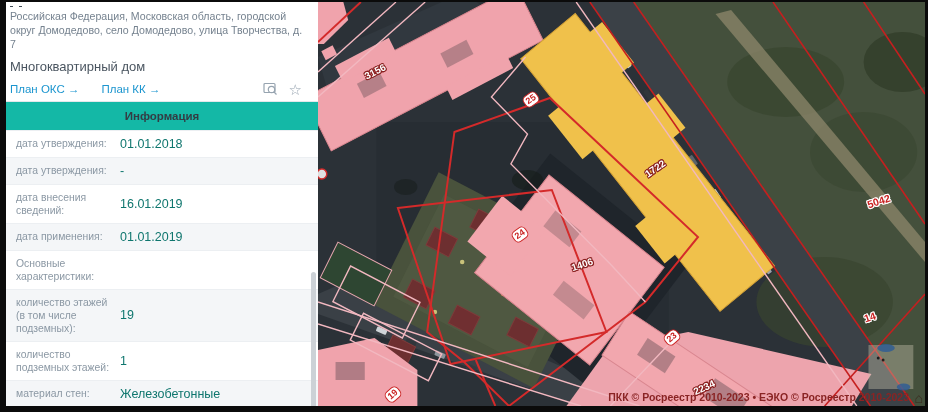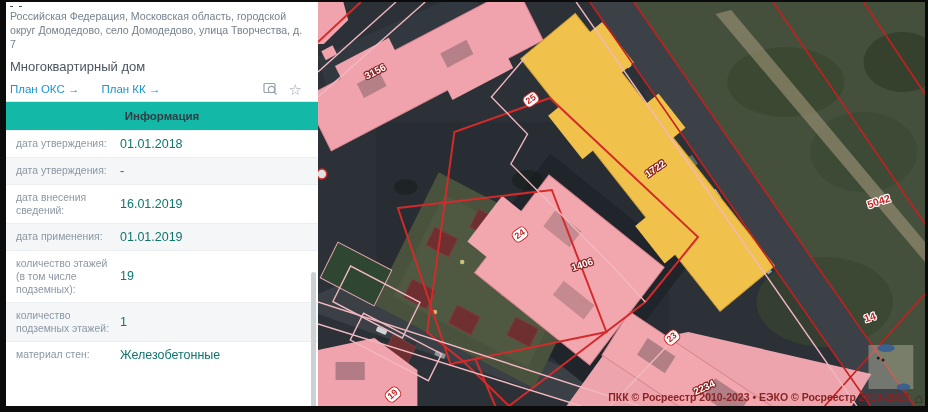--- a/index.html
+++ b/index.html
@@ -84,20 +84,24 @@
       </div>
       <div class="info-row">
         <span class="row-label">дата внесения сведений:</span>
         <span class="row-value">16.01.2019</span>
       </div>
       <div class="info-row">
         <span class="row-label">дата применения:</span>
         <span class="row-value">01.01.2019</span>
       </div>
       <div class="info-row">
+        <span class="row-label">Основные характеристики:</span>
+        <span class="row-value"></span>
+      </div>
+      <div class="info-row">
         <span class="row-label">количество этажей (в том числе подземных):</span>
         <span class="row-value">19</span>
       </div>
       <div class="info-row">
         <span class="row-label">количество подземных этажей:</span>
         <span class="row-value">1</span>
       </div>
       <div class="info-row">
         <span class="row-label">материал стен:</span>
         <span class="row-value">Железобетонные</span>

